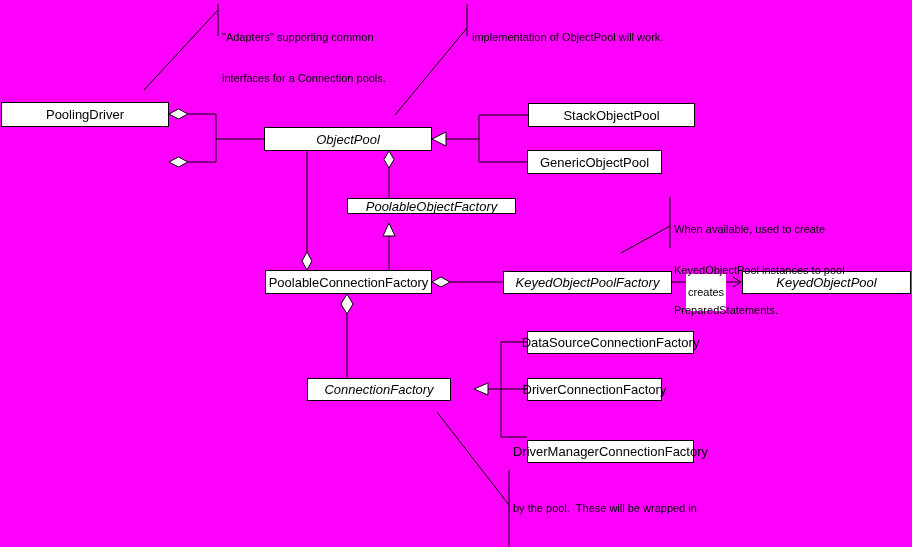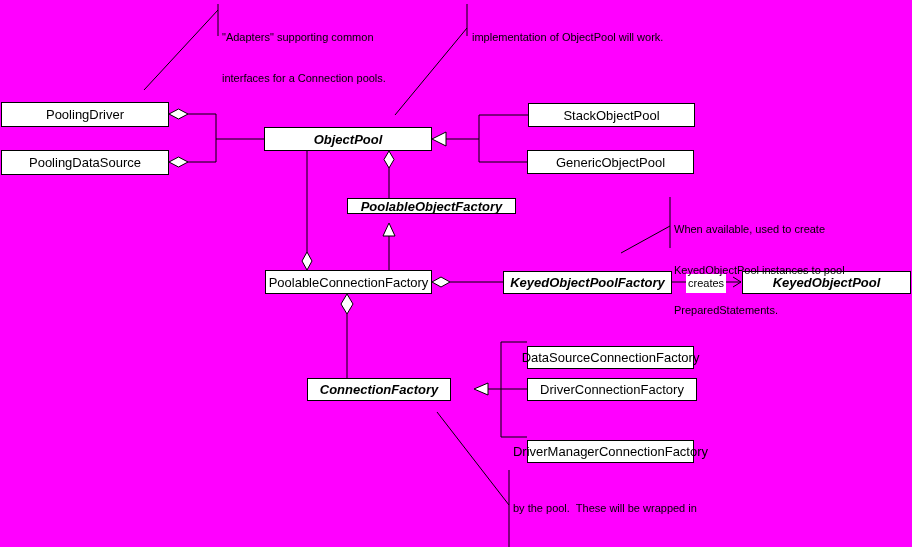--- a/index.html
+++ b/index.html
@@ -13,33 +13,33 @@
   .stage svg{position:absolute;left:0;top:0;}
   .node{
     position:absolute;
     box-sizing:border-box;
     background:#FFFFFF;
     border:1px solid #000000;
     display:flex;align-items:center;justify-content:center;
     font-size:13px;color:#000000;
     white-space:nowrap;
   }
-  .node.italic{font-style:italic;font-weight:bold;}
+  .node.italic{font-style:italic;}
   .ann{
     position:absolute;
     font-size:11px;color:#000000;
     line-height:13.5px;
     white-space:pre;
   }
   .edge-label{
     position:absolute;
     background:#FFFFFF;
     font-size:11px;color:#000000;
     line-height:13px;
-    padding:3px 2px;
+    padding:12px 2px;
     white-space:nowrap;
   }
   line,polyline{stroke:#000000;stroke-width:1;fill:none;}
   polygon{stroke:#000000;stroke-width:1;fill:#FFFFFF;}
 </style>
 </head>
 <body>
 
 <div class="stage" style="background: rgb(255, 0, 255);">
 
@@ -112,51 +112,48 @@
     </g>
     <g>
       <line x1="437" y1="412" x2="509" y2="505"></line>
       <line x1="509" y1="470" x2="509" y2="547"></line>
     </g>
   </svg>
 
   <div class="node" style="left:1px;top:102px;width:168px;height:25px">
     <span>PoolingDriver</span>
   </div>
-  <div class="node" style="left:1px;top:150px;width:168px;height:25px">
-    <span>PoolingDataSource</span>
-  </div>
   <div class="node italic" style="left:264px;top:127px;width:168px;height:24px">
     <span>ObjectPool</span>
   </div>
   <div class="node" style="left:528px;top:103px;width:167px;height:24px">
     <span>StackObjectPool</span>
   </div>
-  <div class="node" style="left:527px;top:150px;width:167px;height:24px">
+  <div class="node" style="left:527px;top:150px;width:135px;height:24px">
     <span>GenericObjectPool</span>
   </div>
   <div class="node italic" style="left:347px;top:198px;width:169px;height:16px">
     <span>PoolableObjectFactory</span>
   </div>
   <div class="node" style="left:265px;top:270px;width:167px;height:24px">
     <span>PoolableConnectionFactory</span>
   </div>
   <div class="node italic" style="left:503px;top:271px;width:169px;height:23px">
     <span>KeyedObjectPoolFactory</span>
   </div>
   <div class="node italic" style="left:742px;top:271px;width:169px;height:23px">
     <span>KeyedObjectPool</span>
   </div>
   <div class="node italic" style="left:307px;top:378px;width:144px;height:23px">
     <span>ConnectionFactory</span>
   </div>
-  <div class="node" style="left:527px;top:346px;width:167px;height:23px">
+  <div class="node" style="left:527px;top:331px;width:167px;height:23px">
     <span>DataSourceConnectionFactory</span>
   </div>
-  <div class="node" style="left:527px;top:378px;width:170px;height:23px">
+  <div class="node" style="left:527px;top:378px;width:135px;height:23px">
     <span>DriverConnectionFactory</span>
   </div>
   <div class="node" style="left:527px;top:440px;width:167px;height:23px">
     <span>DriverManagerConnectionFactory</span>
   </div>
 
   <div class="edge-label" style="left:686px;top:274px">creates</div>
 
   <div class="ann" style="left:222px;top:4px">
     <div>"Adapters" supporting common</div>

